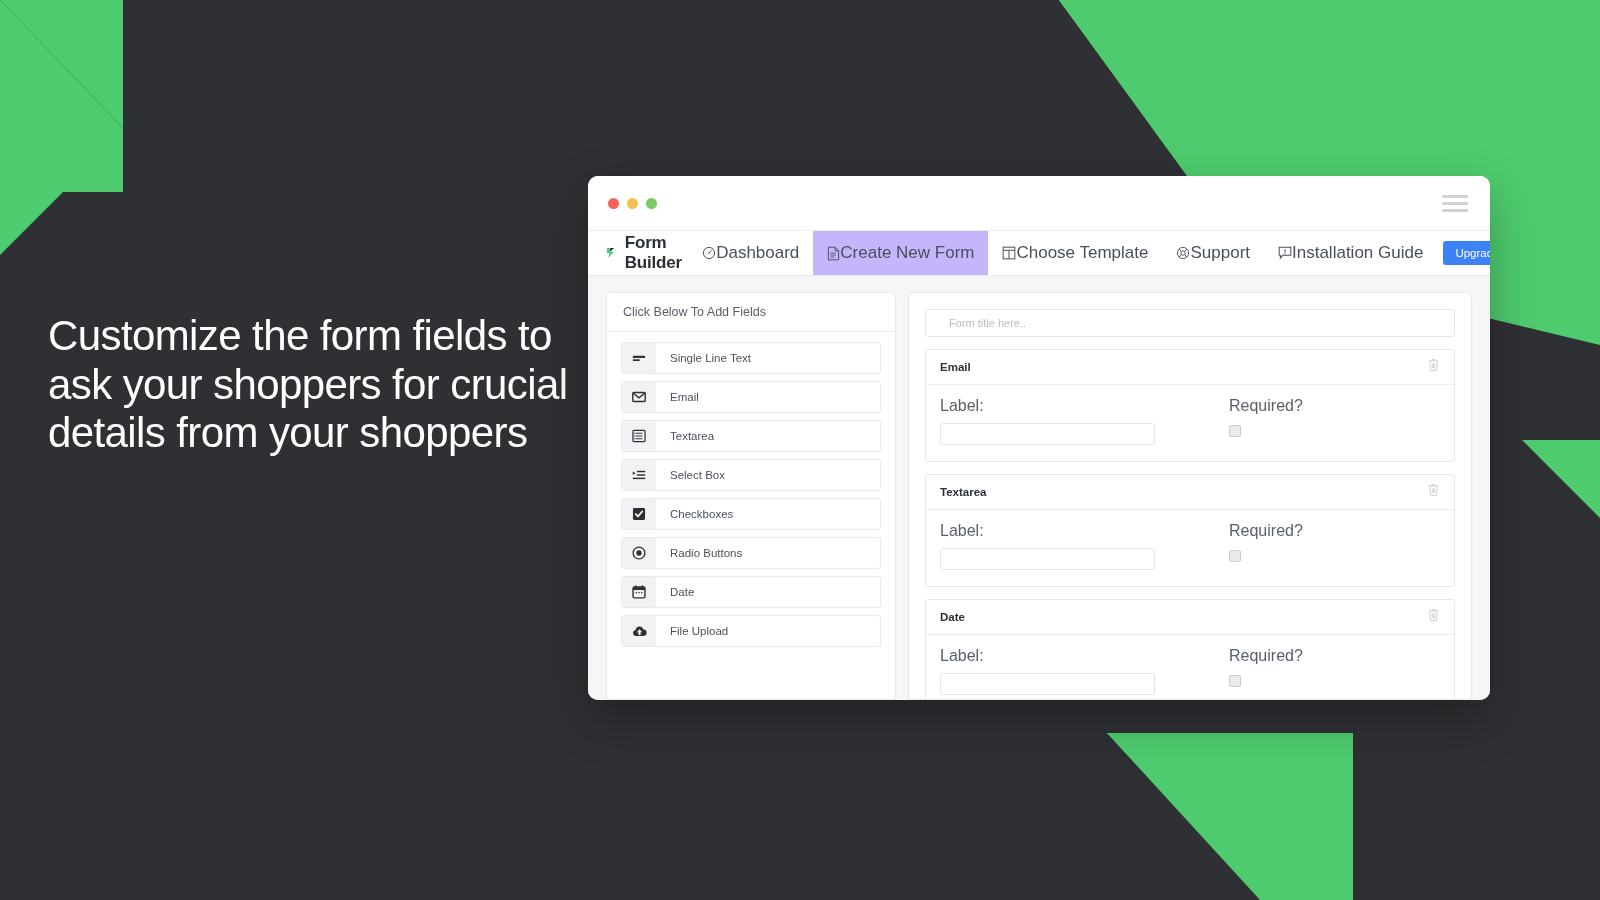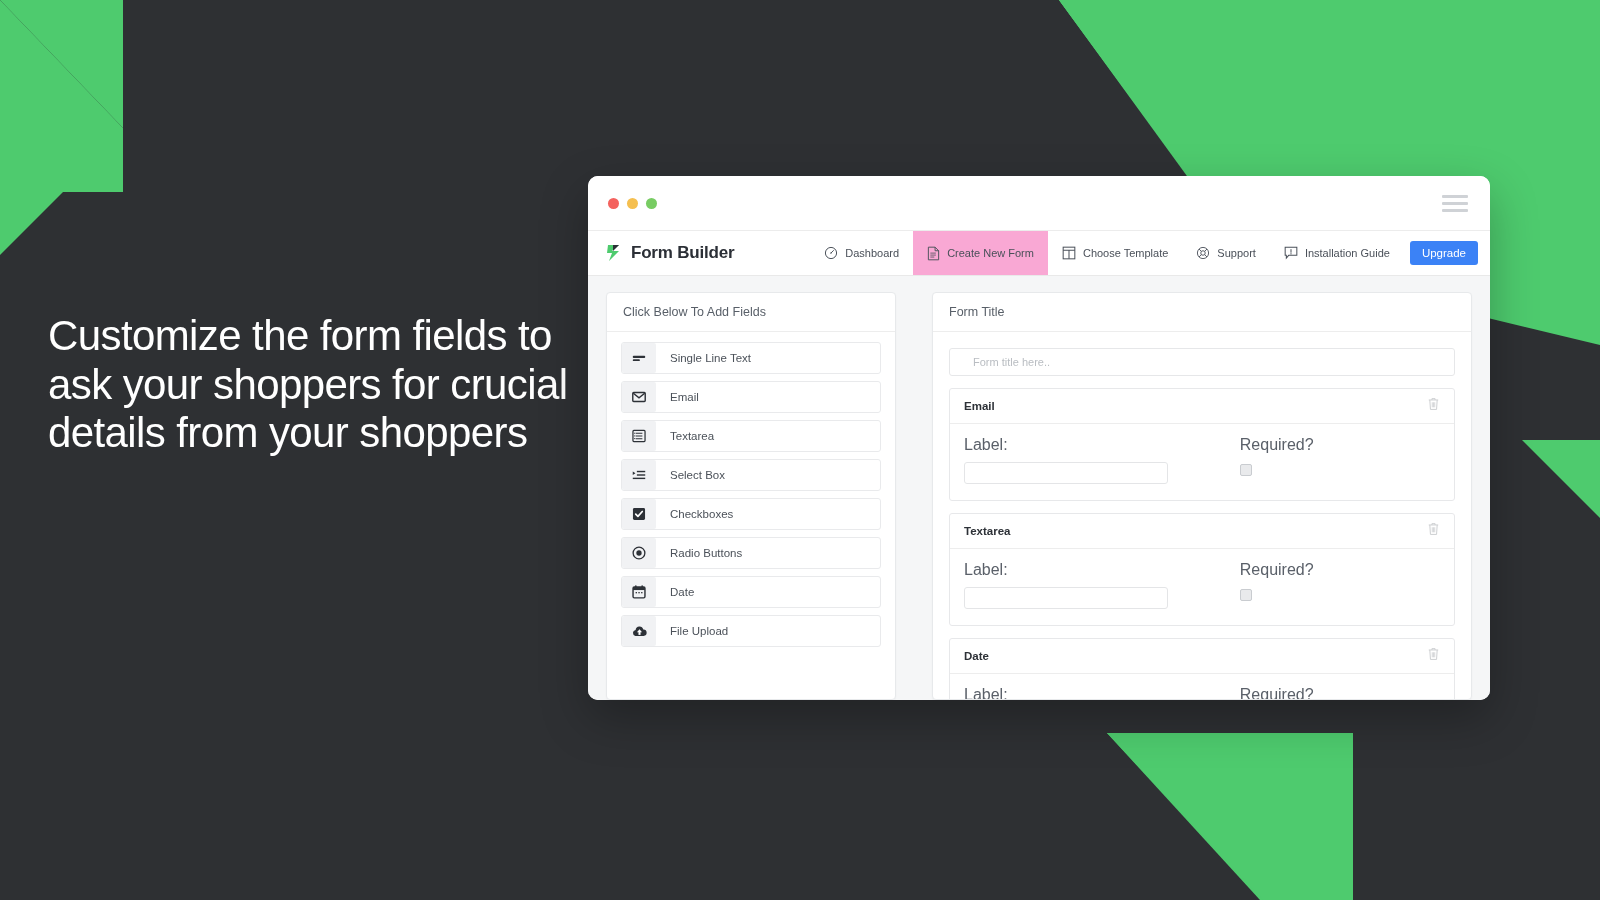--- a/index.html
+++ b/index.html
@@ -74,46 +74,46 @@
     background:#ffffff;
     padding-left:18px;
   }
   .brand {
     display:flex; align-items:center; gap:9px;
     font-size:17px; font-weight:bold; color:#2b2f36;
     letter-spacing:-0.2px;
   }
   .nav-items { margin-left:auto; display:flex; align-items:stretch; }
   .nav-item {
-    display:flex; align-items:center; gap:7px;
+    display:flex; align-items:center; 
     padding:0 14px;
-    font-size:11px;
+    font-size:17px;
     color:#4a5059;
     white-space:nowrap;
   }
-  .nav-item.active { background:#f9a8d4; }
+  .nav-item.active { background:#c4b5fd; }
   .nav-upgrade {
     display:flex; align-items:center;
     align-self:center;
     margin-left:6px; margin-right:12px;
     background:#3b82f6;
     color:#ffffff;
     font-size:11.5px;
     padding:6px 12px;
     border-radius:3px;
     white-space:nowrap;
   }
 
   
   .wbody {
     flex:1 1 auto;
     background:#f5f6f7;
     display:flex;
     padding:16px 18px 0 18px;
-    gap:36px;
+    gap:12px;
     overflow:hidden;
     position:relative;
   }
 
   .panel {
     background:#ffffff;
     border:1px solid #e7e9eb;
     border-radius:4px;
     box-shadow:0 1px 2px rgba(0,0,0,0.03);
     display:flex;
@@ -395,21 +395,20 @@
               <rect x="8.8" y="10.4" width="2.4" height="3.6" fill="#ffffff"></rect>
             </svg>
           </span>
           <span class="field-label">File Upload</span>
         </div>
 
       </div>
     </div>
 
     <div class="panel right-panel">
-      <div class="panel-head">Form Title</div>
       <div class="form-area">
 
         <div class="form-title-input">Form title here..</div>
 
         <div class="fcard">
           <div class="fcard-head">
             <span class="fcard-title">Email</span>
             <span class="trash">
               <svg width="13" height="14" viewBox="0 0 14 16" fill="none" stroke="#6b7078" stroke-width="1.1">
                 <path d="M1.6 3.4 H12.4"></path>

